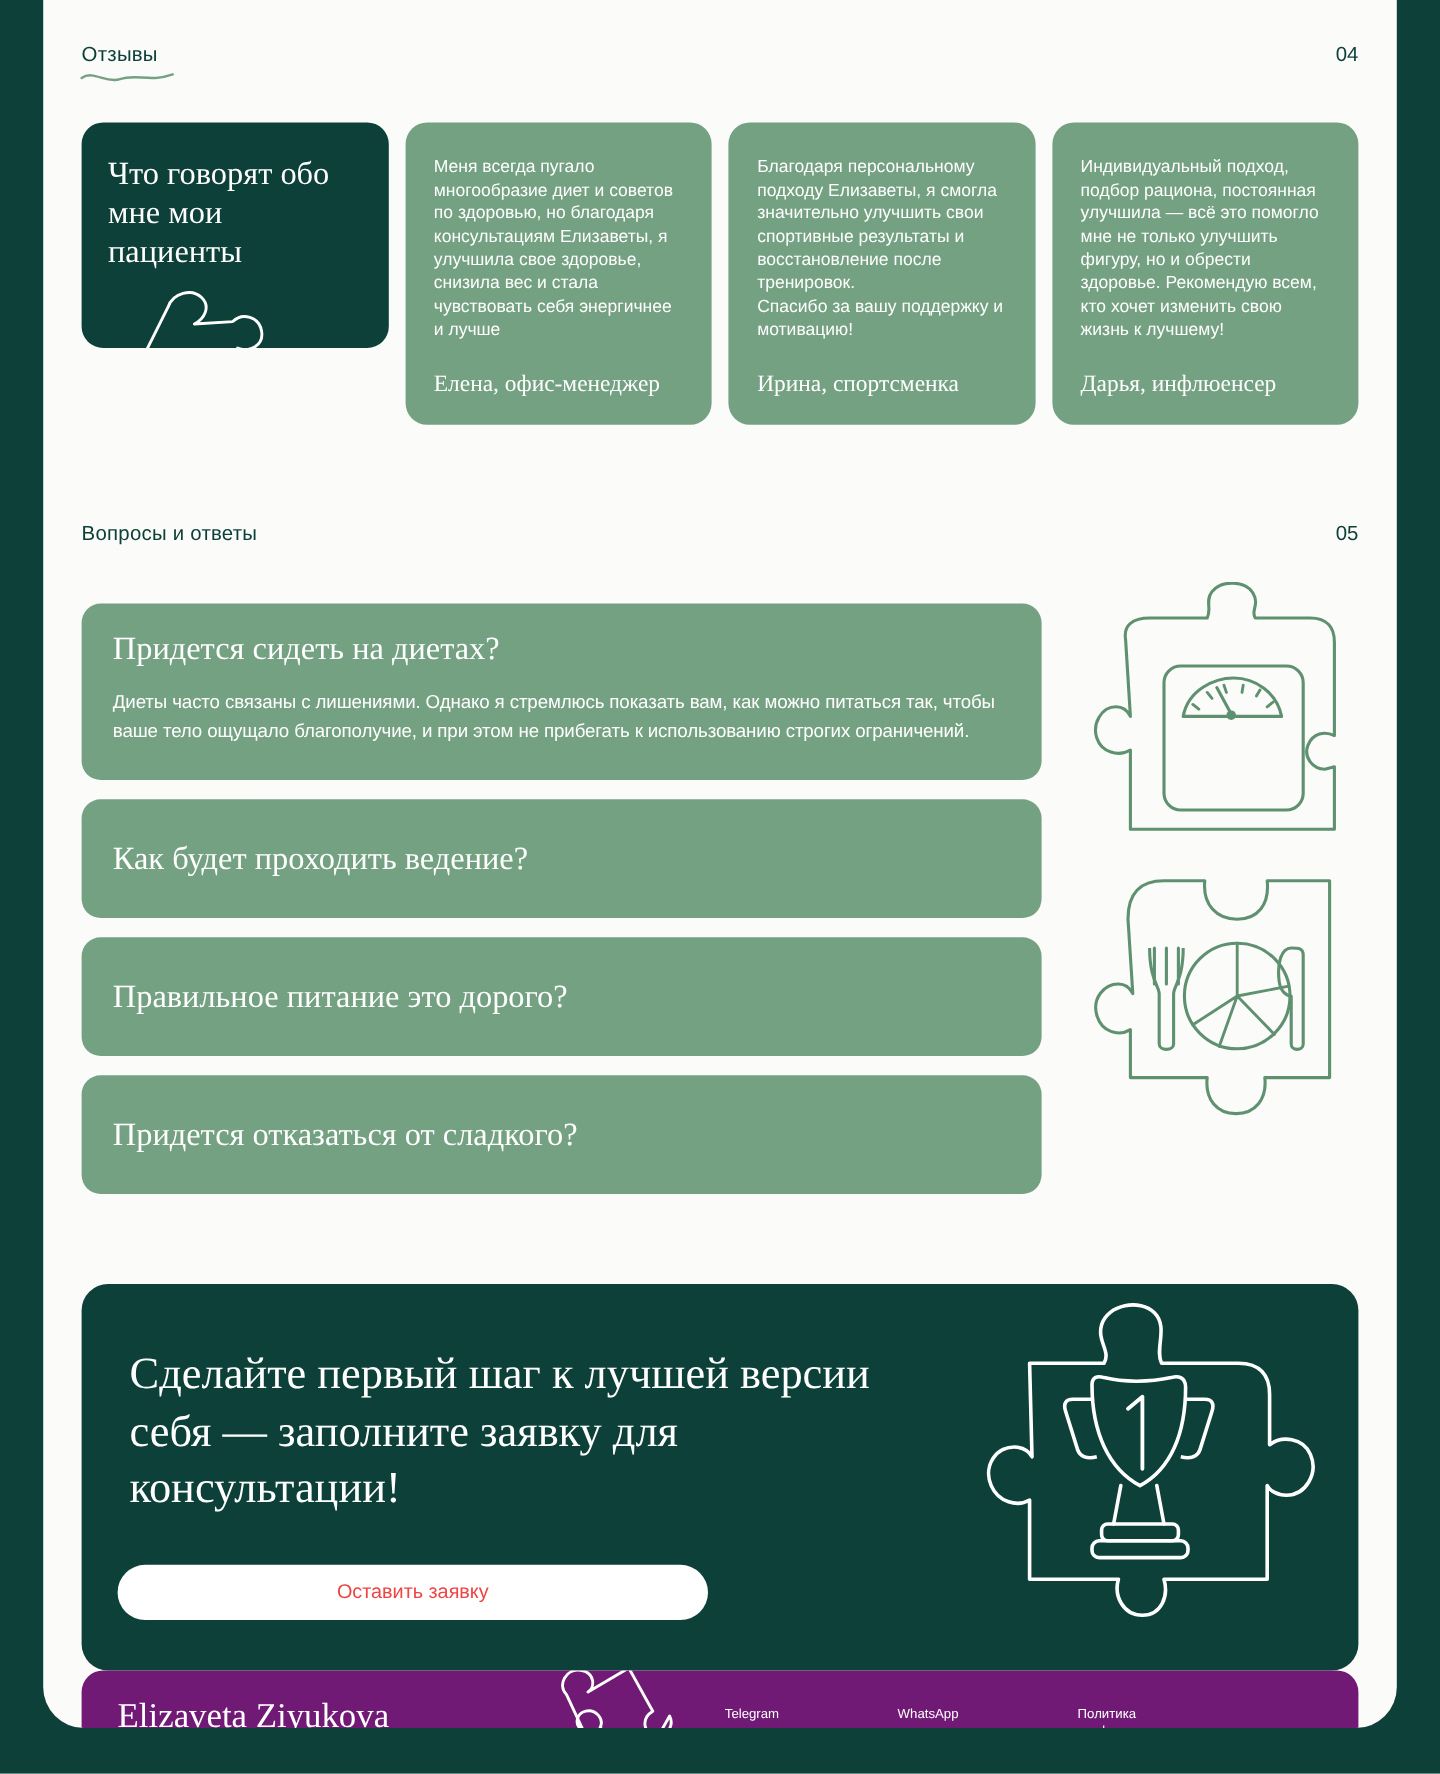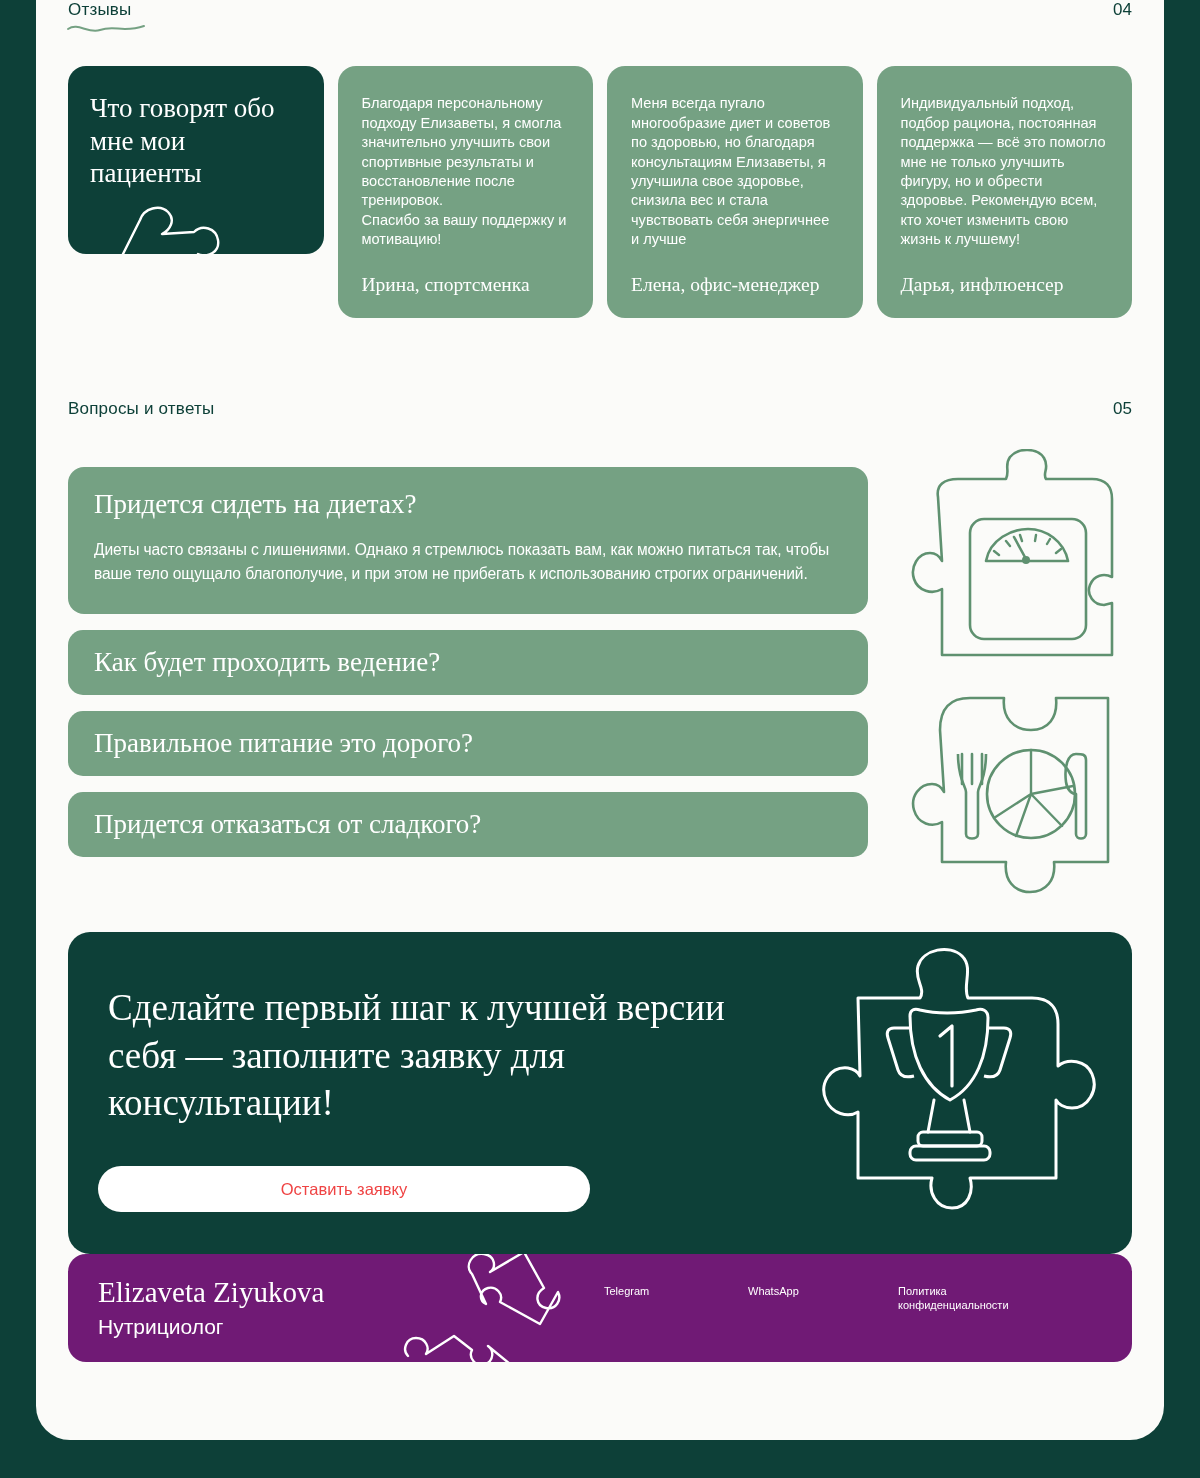--- a/index.html
+++ b/index.html
@@ -133,21 +133,21 @@
     font-size: 27px;
     line-height: 1.15;
     font-weight: 400;
   }
   .faq-a {
     font-size: 15.6px;
     line-height: 1.55;
     margin-top: 18px;
     letter-spacing: -0.1px;
   }
-  .faq-item.closed { padding: 17px 26px; border-radius: 15px; }
+  .faq-item.closed { padding: 34px 26px; }
 
   .faq-art {
     position: absolute;
     right: -4px;
     top: -18px;
     width: 250px;
   }
   .faq-art .piece { display: block; }
   .faq-art .piece2 { margin-top: 12px; }
 
@@ -237,53 +237,53 @@
     top: -14px;
     z-index: 1;
   }
 </style>
 </head>
 <body>
 
 <div class="sheet">
   <div class="inner">
 
-    <div class="sec-head" style="">
+    <div class="sec-head" style="margin-top:36px;">
       <div>
         <div class="sec-title">Отзывы</div>
         <svg class="wave" width="80" height="12" viewBox="0 0 80 12" fill="none">
           <path d="M2 6 C 12 -1, 22 11, 34 7 C 48 2, 58 10, 78 3" stroke="#75a183" stroke-width="2" fill="none" stroke-linecap="round"></path>
         </svg>
       </div>
       <div class="sec-num">04</div>
     </div>
 
     <div class="cards">
 
       <div class="card dark">
         <div class="card-title">Что говорят обо мне мои пациенты</div>
         <svg class="card-heart" width="180" height="160" viewBox="0 0 180 160" fill="none">
           <path d="M58 26 C 62 14, 78 10, 86 18 C 94 26, 88 36, 80 40 L 112 38 C 120 30, 134 34, 136 46 C 138 58, 126 64, 116 60 L 120 92 L 150 122 L 120 152 L 96 128 C 100 120, 94 110, 84 112 C 74 114, 70 126, 78 134 L 52 158 L 20 126 L 44 100 C 36 94, 36 80, 46 76 C 56 72, 66 80, 64 92 L 38 66 Z" stroke="#ffffff" stroke-width="2.4" fill="none" stroke-linejoin="round"></path>
           <path d="M62 88 C 56 74, 72 62, 82 72 C 92 62, 108 74, 100 88 C 94 99, 84 108, 81 112 C 76 108, 68 99, 62 88 Z" stroke="#ffffff" stroke-width="2.4" fill="none" stroke-linejoin="round"></path>
         </svg>
       </div>
 
       <div class="card light">
+        <div class="quote" style="white-space:pre-line">Меня всегда пугало многообразие диет и советов по здоровью, но благодаря консультациям Елизаветы, я улучшила свое здоровье, снизила вес и стала чувствовать себя энергичнее и лучше</div>
+        <div class="author">Елена, офис-менеджер</div>
+      </div>
+
+      <div class="card light">
         <div class="quote" style="white-space:pre-line">Благодаря персональному подходу Елизаветы, я смогла значительно улучшить свои спортивные результаты и восстановление после тренировок.
 Спасибо за вашу поддержку и мотивацию!</div>
         <div class="author">Ирина, спортсменка</div>
       </div>
 
       <div class="card light">
-        <div class="quote" style="white-space:pre-line">Меня всегда пугало многообразие диет и советов по здоровью, но благодаря консультациям Елизаветы, я улучшила свое здоровье, снизила вес и стала чувствовать себя энергичнее и лучше</div>
-        <div class="author">Елена, офис-менеджер</div>
-      </div>
-
-      <div class="card light">
-        <div class="quote" style="white-space:pre-line">Индивидуальный подход, подбор рациона, постоянная поддержка — всё это помогло мне не только улучшить фигуру, но и обрести здоровье. Рекомендую всем, кто хочет изменить свою жизнь к лучшему!</div>
+        <div class="quote" style="white-space:pre-line">Индивидуальный подход, подбор рациона, постоянная улучшила — всё это помогло мне не только улучшить фигуру, но и обрести здоровье. Рекомендую всем, кто хочет изменить свою жизнь к лучшему!</div>
         <div class="author">Дарья, инфлюенсер</div>
       </div>
 
     </div>
 
     <div class="sec-head faq-head">
       <div class="sec-title">Вопросы и ответы</div>
       <div class="sec-num">05</div>
     </div>
 

